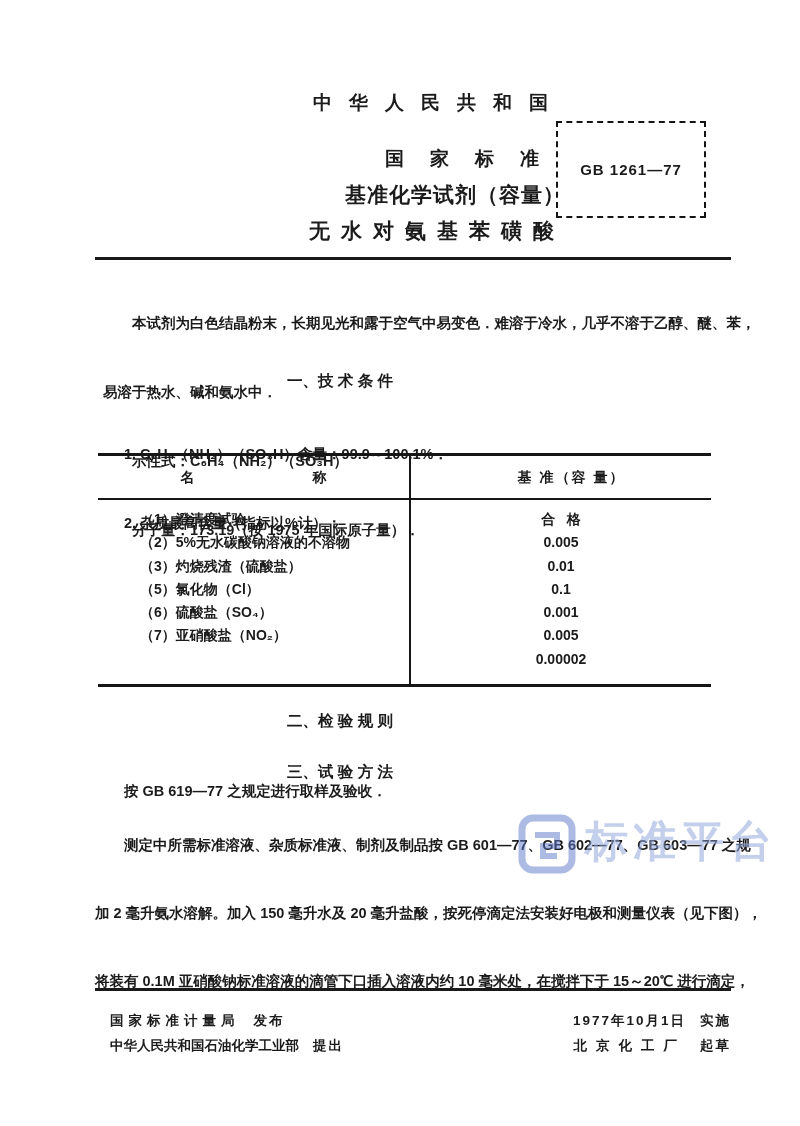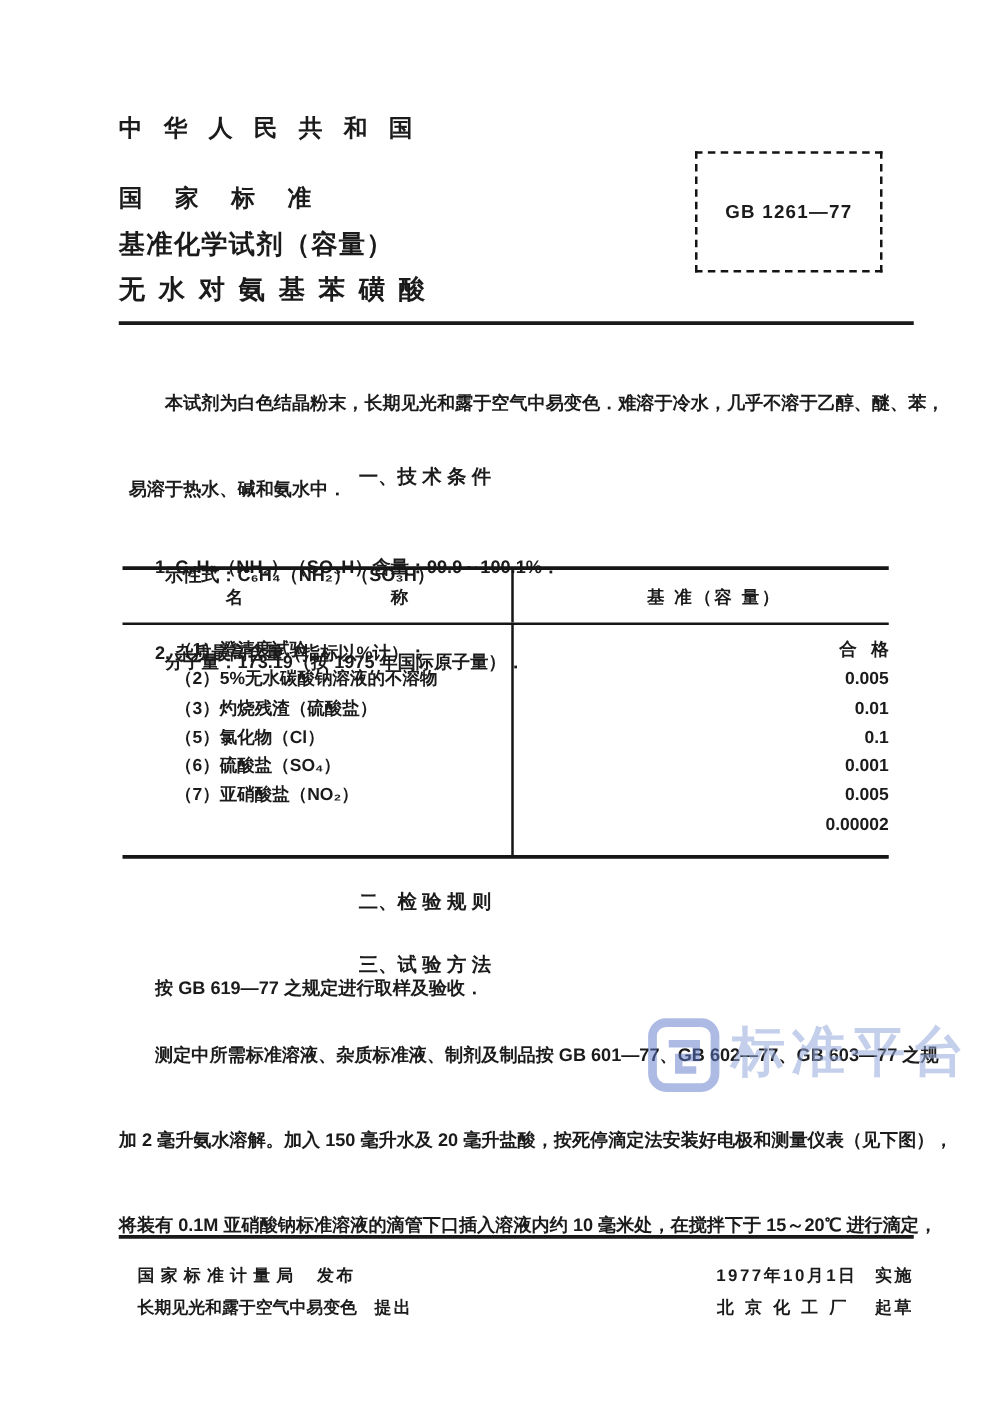--- a/index.html
+++ b/index.html
@@ -3,21 +3,21 @@
 <meta charset="utf-8">
 <style>
   html,body{margin:0;padding:0;}
   body{
     width:800px;height:1126px;position:relative;background:#ffffff;
     font-family:"Liberation Sans",sans-serif;color:#1b1b1b;overflow:hidden;
   }
   .abs{position:absolute;}
 
   
-  .h-line{left:95px;width:470px;text-align:left;font-weight:bold;white-space:pre;}
+  .h-line{left:95px;width:470px;text-align:right;font-weight:bold;white-space:pre;}
   .h-country{top:90px;font-size:19px;letter-spacing:17px;}
   .h-type{top:146px;font-size:19px;letter-spacing:26px;}
   .h-title1{top:181px;font-size:21px;letter-spacing:1px;}
   .h-title2{top:217px;font-size:21px;letter-spacing:11px;}
 
   .gb-box{left:556px;top:121px;width:146px;height:93px;border:2.5px dashed #141414;
     display:flex;align-items:center;justify-content:center;}
   .gb-box span{font-size:15px;font-weight:bold;letter-spacing:1px;}
 
   .rule{background:#1a1a1a;}
@@ -41,21 +41,21 @@
   .spec-table{left:98px;top:453px;width:613px;border-top:3px solid #161616;border-bottom:3px solid #161616;
     font-size:14px;font-weight:bold;}
   .t-head{display:flex;border-bottom:2px solid #161616;height:42px;line-height:42px;}
   .t-head-name{width:311px;border-right:2px solid #161616;display:flex;justify-content:center;}
   .t-head-name .gap{display:inline-block;width:118px;}
   .t-head-val{flex:1;text-align:center;letter-spacing:2px;white-space:pre;margin-left:21px;}
   .t-body{display:flex;}
   .t-col-names{width:311px;border-right:2px solid #161616;padding:8px 0 18px 0;}
   .t-col-vals{flex:1;padding:8px 0 13px 0;}
   .t-col-names div{line-height:23.3px;padding-left:42px;white-space:pre;}
-  .t-col-vals div{line-height:23.3px;text-align:right;white-space:pre;}
+  .t-col-vals div{line-height:23.3px;text-align:center;white-space:pre;}
 
   
   .foot-row{left:95px;width:636px;display:flex;justify-content:space-between;
     font-size:13.5px;font-weight:bold;white-space:pre;}
   .f1{top:997px;}
   .f2{top:1022px;}
   .f-org1{letter-spacing:5px;}
   .f-act{margin-left:14px;letter-spacing:2px;}
   .f-date{letter-spacing:2px;}
   .f-draft{letter-spacing:9px;}
@@ -148,18 +148,18 @@
 <div class="abs foot-row f1">
   <div>
     <span class="f-org1">国家标准计量局</span><span class="f-act">发布</span>
   </div>
   <div>
     <span class="f-date">1977年10月1日</span><span class="f-act">实施</span>
   </div>
 </div>
 <div class="abs foot-row f2">
   <div>
-    <span>长期见光和露于空气中易变色</span><span class="f-act">提出</span>
+    <span>中华人民共和国石油化学工业部</span><span class="f-act">提出</span>
   </div>
   <div>
     <span class="f-draft">北京化工厂</span><span class="f-act">起草</span>
   </div>
 </div>
 
 </body></html>

